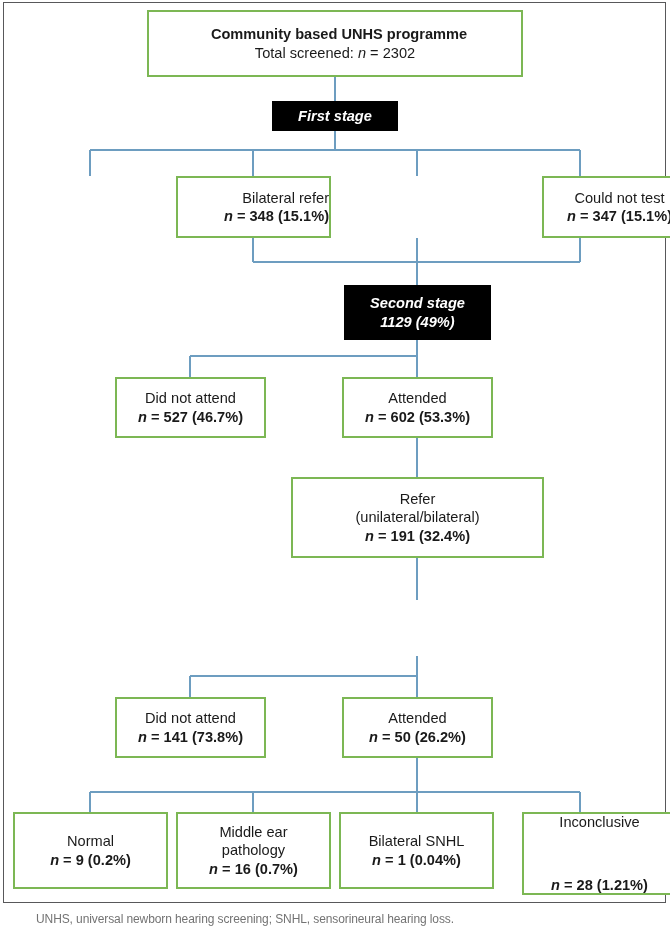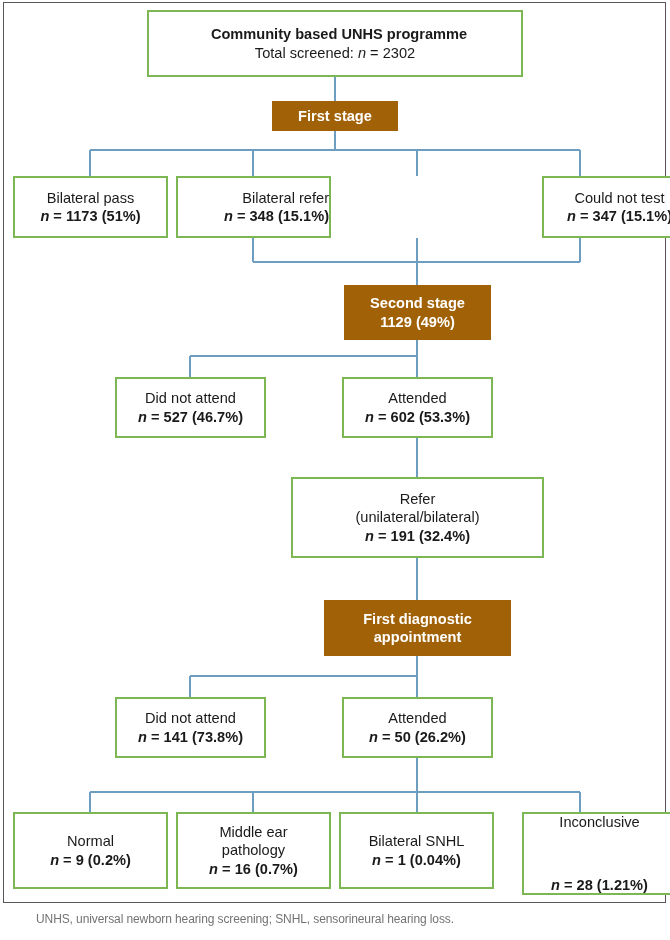--- a/index.html
+++ b/index.html
@@ -46,23 +46,24 @@
     text-align: center;
     line-height: 1.24;
   }
   .node-green {
     border: 2px solid #7cb754;
     background: #ffffff;
     color: #1a1a1a;
   }
   .node-gray {
     border: none;
-    background: #a16207;
+    background: #000000;
     color: #ffffff;
     font-weight: bold;
+    font-style: italic;
   }
   .line {
     font-size: 14.6px;
   }
   .line-bold {
     font-weight: bold;
     margin-left: 8px;
   }
   .line-stat {
     font-weight: bold;
@@ -140,26 +141,20 @@
     <div class="line line-bold">Community based UNHS programme</div>
     <div class="line">
       <span>Total screened: </span><span class="nvar" style="font-style:italic;">n</span><span> = 2302</span>
     </div>
   </div>
 
   <div class="node node-gray" style="left:272px; top:101px; width:126px; height:30px;">
     <div class="line-gray">First stage</div>
   </div>
 
-  <div class="node node-green" style="left:13px; top:176px; width:155px; height:62px;">
-    <div class="line">Bilateral pass</div>
-    <div class="line line-stat">
-      <span class="nvar">n</span><span> = 1173 (51%)</span>
-    </div>
-  </div>
 
   <div class="node node-green" style="left:176px; top:176px; width:155px; height:62px;align-items:flex-end;">
     <div class="line">Bilateral refer</div>
     <div class="line line-stat">
       <span class="nvar">n</span><span> = 348 (15.1%)</span>
     </div>
   </div>
 
 
   <div class="node node-green" style="left:502px; top:176px; width:155px; height:62px;margin-left:40px;">
@@ -189,24 +184,20 @@
   </div>
 
   <div class="node node-green" style="left:291px; top:477px; width:253px; height:81px;">
     <div class="line">Refer</div>
     <div class="line">(unilateral/bilateral)</div>
     <div class="line line-stat">
       <span class="nvar">n</span><span> = 191 (32.4%)</span>
     </div>
   </div>
 
-  <div class="node node-gray" style="left:324px; top:600px; width:187px; height:56px;">
-    <div class="line-gray">First diagnostic</div>
-    <div class="line-gray">appointment</div>
-  </div>
 
   <div class="node node-green" style="left:115px; top:697px; width:151px; height:61px;">
     <div class="line">Did not attend</div>
     <div class="line line-stat">
       <span class="nvar">n</span><span> = 141 (73.8%)</span>
     </div>
   </div>
 
   <div class="node node-green" style="left:342px; top:697px; width:151px; height:61px;">
     <div class="line">Attended</div>

